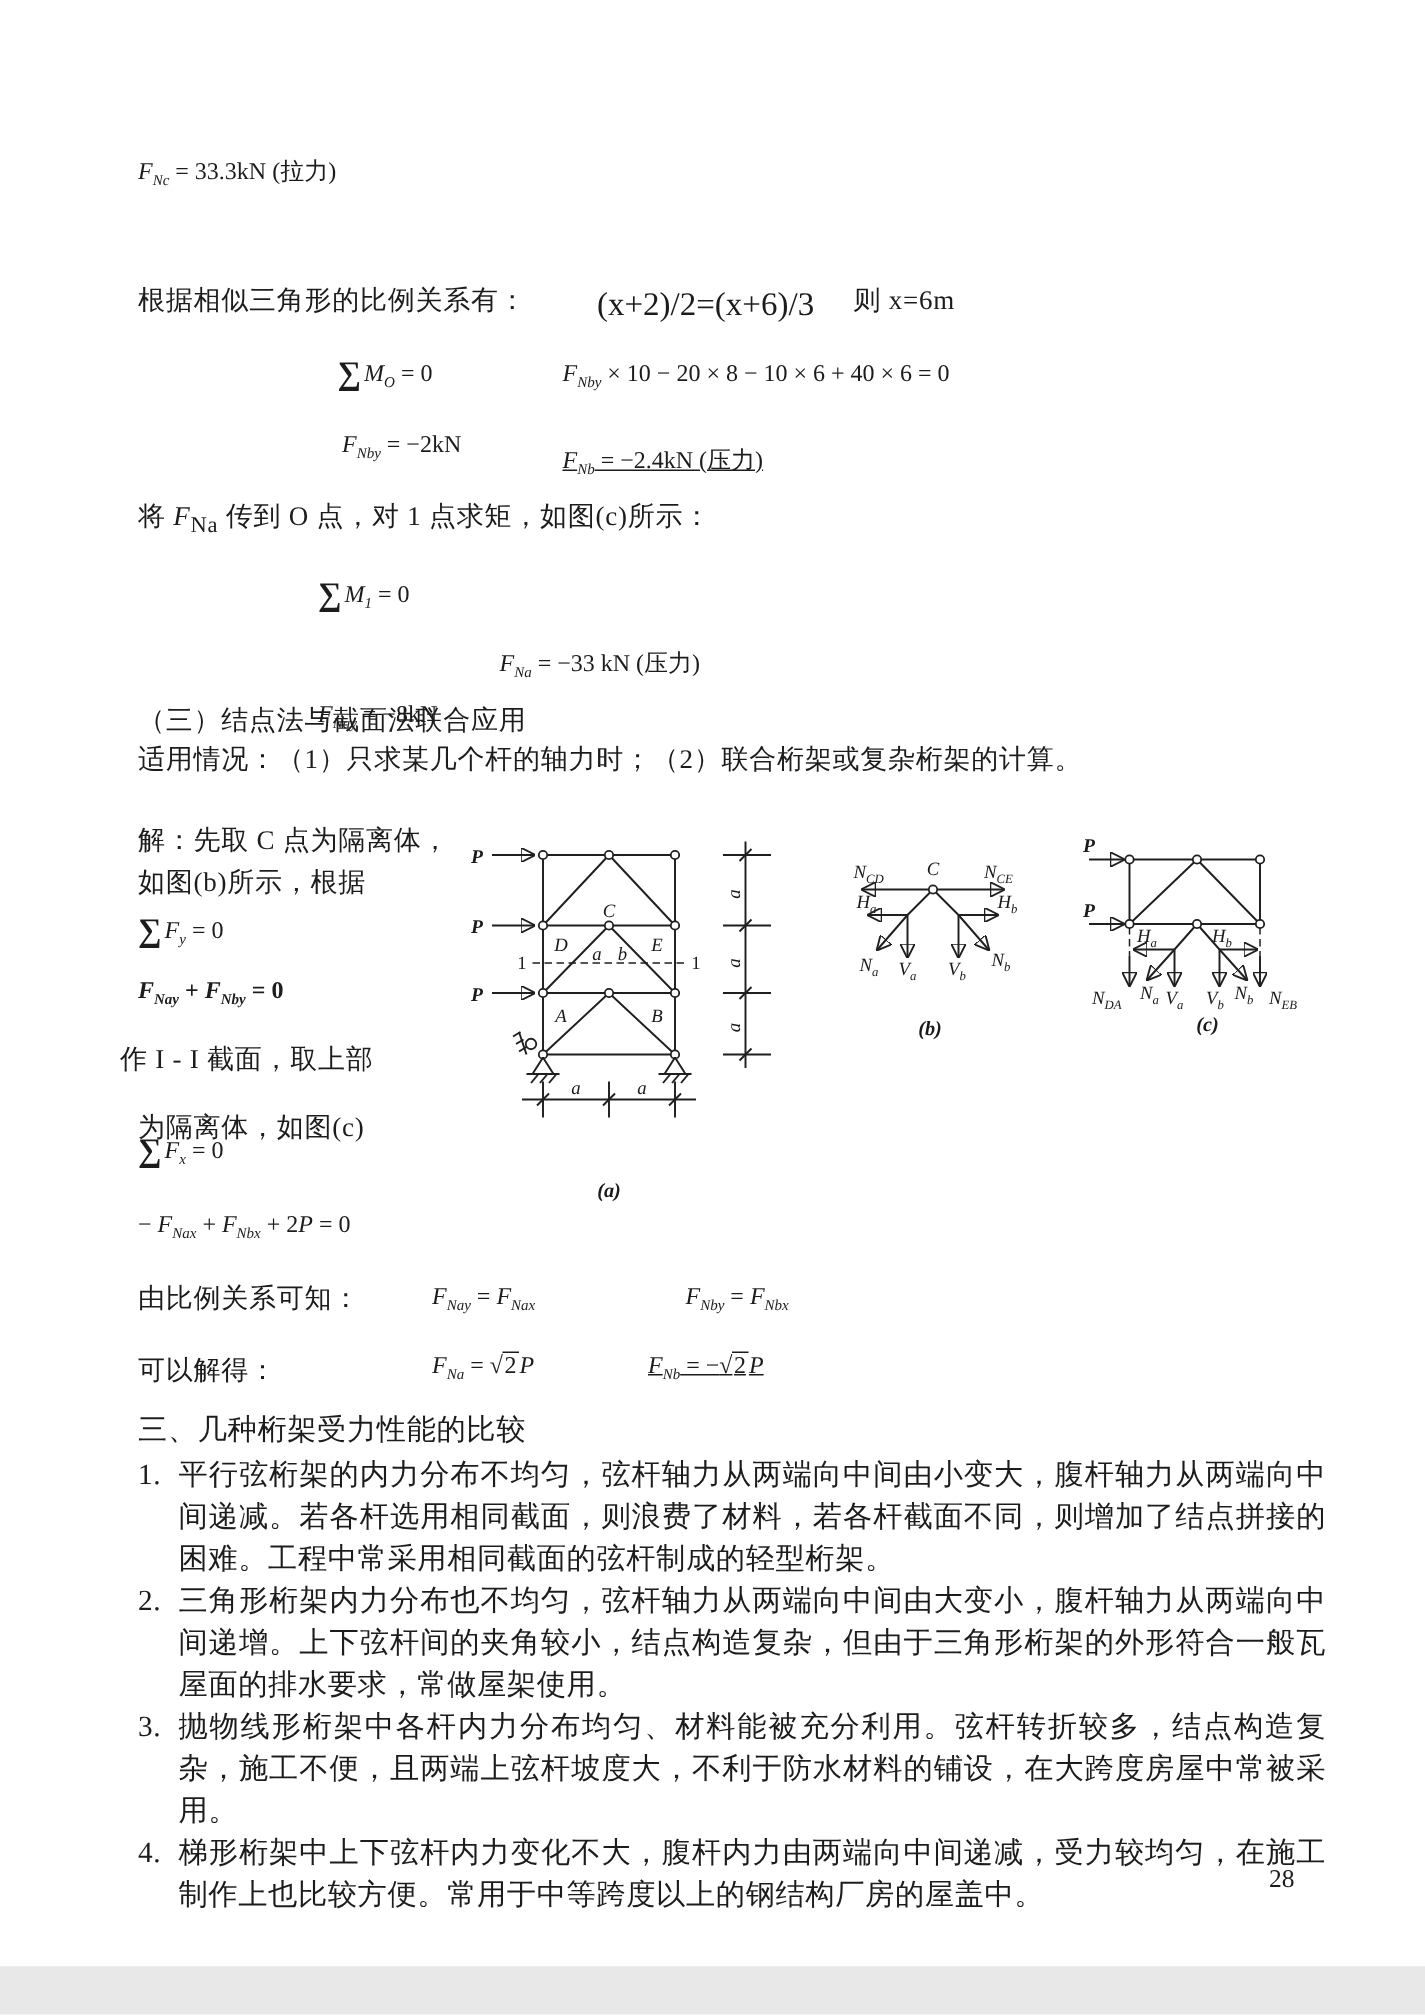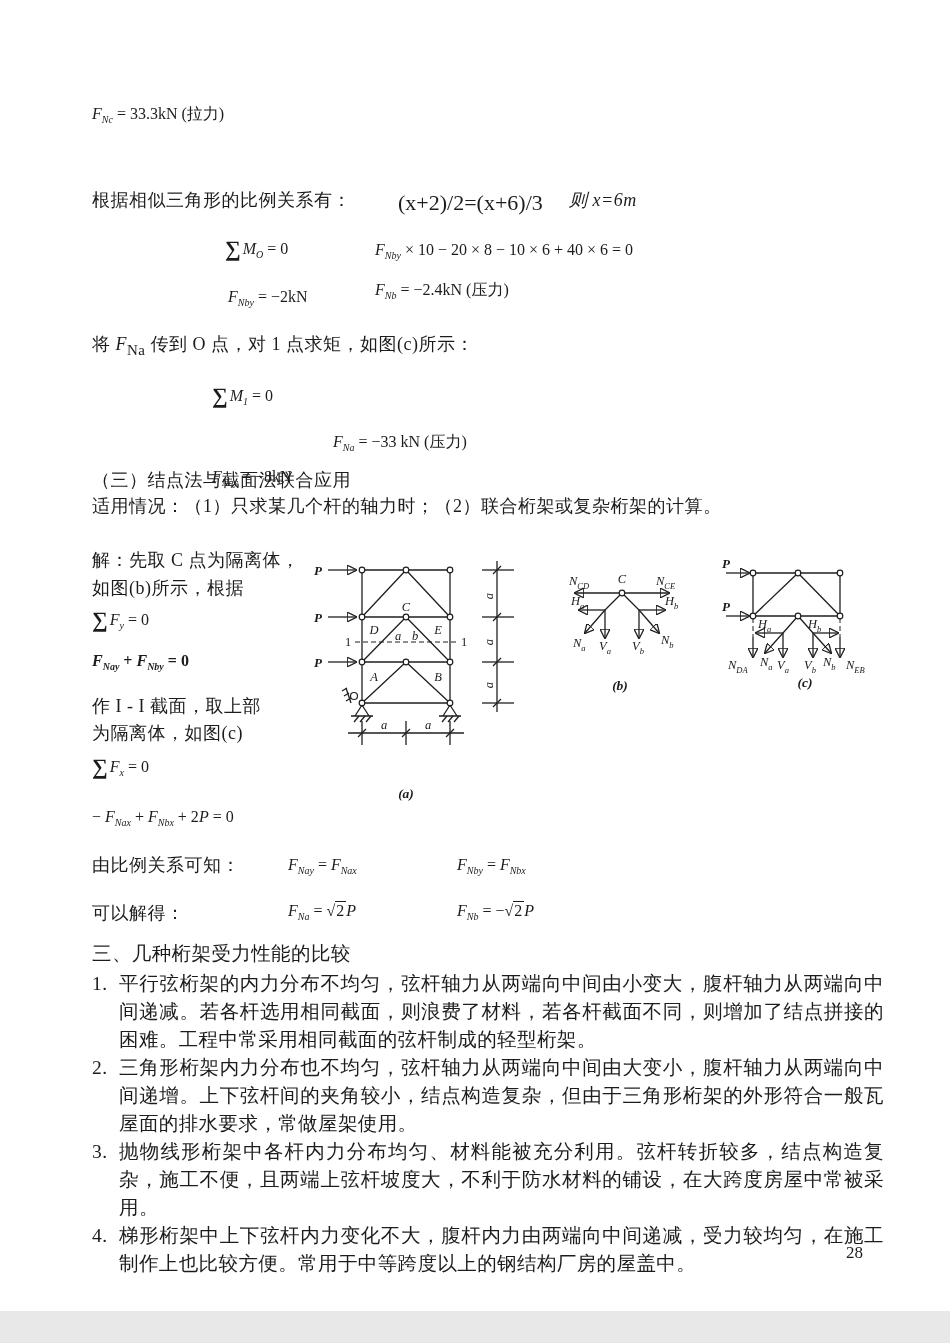--- a/index.html
+++ b/index.html
@@ -36,52 +36,52 @@
 </style>
 </head>
 <body>
 
 <div class="page">
 
   <div class="abs fml" style="left:92px;top:104px;"><i>F</i><sub>Nc</sub> = 33.3kN (拉力)</div>
 
   <div class="abs zh" style="left:92px;top:188px;">根据相似三角形的比例关系有：</div>
   <div class="abs fml" style="left:398px;top:190px;font-size:22px;">(x+2)/2=(x+6)/3</div>
-  <div class="abs zh" style="left:569px;top:188px;font-style:italic;">则 x=6m</div>
+  <div class="abs zh" style="left:569px;top:188px;">则 x=6m</div>
 
   <div class="abs fml" style="left:225px;top:236px;"><span class="sum">∑</span><i>M</i><sub>O</sub> = 0</div>
   <div class="abs fml" style="left:375px;top:241px;"><i>F</i><sub>Nby</sub> × 10 − 20 × 8 − 10 × 6 + 40 × 6 = 0</div>
   <div class="abs fml" style="left:228px;top:288px;"><i>F</i><sub>Nby</sub> = −2kN</div>
-  <div class="abs fml" style="left:375px;top:280px;"><i>F</i><sub>Nb</sub> = −2.4kN (压力)</div>
+  <div class="abs fml" style="left:375px;top:297px;text-decoration:underline;"><i>F</i><sub>Nb</sub> = −2.4kN (压力)</div>
 
   <div class="abs zh" style="left:92px;top:332px;">将 <i>F</i><sub>Na</sub> 传到 O 点，对 1 点求矩，如图(c)所示：</div>
 
   <div class="abs fml" style="left:212px;top:383px;"><span class="sum">∑</span><i>M</i><sub>1</sub> = 0</div>
   <div class="abs fml" style="left:212px;top:432px;margin-top:36px;"><i>F</i><sub>Nay</sub> = −8kN</div>
   <div class="abs fml" style="left:333px;top:432px;"><i>F</i><sub>Na</sub> = −33 kN (压力)</div>
 
   <div class="abs zh" style="left:92px;top:468px;">（三）结点法与截面法联合应用</div>
   <div class="abs zh" style="left:92px;top:494px;">适用情况：（1）只求某几个杆的轴力时；（2）联合桁架或复杂桁架的计算。</div>
 
   <div class="abs zh" style="left:92px;top:548px;">解：先取 C 点为隔离体，</div>
   <div class="abs zh" style="left:92px;top:576px;">如图(b)所示，根据</div>
   <div class="abs fml" style="left:92px;top:607px;"><span class="sum">∑</span><i>F</i><sub>y</sub> = 0</div>
   <div class="abs fml" style="left:92px;top:652px;font-weight:bold;"><i>F</i><sub>Nay</sub> + <i>F</i><sub>Nby</sub> = 0</div>
-  <div class="abs zh" style="left:92px;top:694px;">作 I - I 截面，取上部</div>
-  <div class="abs zh" style="left:92px;top:721px;">为隔离体，如图(c)</div>
+  <div class="abs zh" style="left:80px;top:694px;">作 I - I 截面，取上部</div>
+  <div class="abs zh" style="left:92px;top:739px;">为隔离体，如图(c)</div>
   <div class="abs fml" style="left:92px;top:754px;"><span class="sum">∑</span><i>F</i><sub>x</sub> = 0</div>
   <div class="abs fml" style="left:92px;top:808px;">− <i>F</i><sub>Nax</sub> + <i>F</i><sub>Nbx</sub> + 2<i>P</i> = 0</div>
 
   <div class="abs zh" style="left:92px;top:853px;">由比例关系可知：</div>
   <div class="abs fml" style="left:288px;top:856px;"><i>F</i><sub>Nay</sub> = <i>F</i><sub>Nax</sub></div>
   <div class="abs fml" style="left:457px;top:856px;"><i>F</i><sub>Nby</sub> = <i>F</i><sub>Nbx</sub></div>
 
   <div class="abs zh" style="left:92px;top:901px;">可以解得：</div>
   <div class="abs fml" style="left:288px;top:902px;"><i>F</i><sub>Na</sub> = <span class="sq">√<span class="sq-n">2</span></span><i>P</i></div>
-  <div class="abs fml" style="left:457px;top:902px;"><i>F</i><sub>Nb</sub> = −<span class="sq">√<span class="sq-n">2</span></span><i>P</i></div>
+  <div class="abs fml" style="left:432px;top:902px;text-decoration:underline;"><i>F</i><sub>Nb</sub> = −<span class="sq">√<span class="sq-n">2</span></span><i>P</i></div>
 
   <svg style="left:310px;top:545px;" width="240" height="262" viewBox="0 0 240 262">
     <defs>
       <marker id="arrA" viewBox="0 0 10 10" refX="9" refY="5" markerWidth="7.5" markerHeight="7.5" orient="auto">
         <path d="M0,0 L10,5 L0,10 z" fill="#1f1f1f" stroke="none"></path>
       </marker>
     </defs>
     <g>
       <path d="M52,25 H140 M52,72 H140 M52,117 H140 M52,158 H140 M52,25 V158 M140,25 V158"></path>
       <path d="M96,25 L52,72 M96,25 L140,72 M96,72 L52,117 M96,72 L140,117 M96,117 L52,158 M96,117 L140,158"></path>

